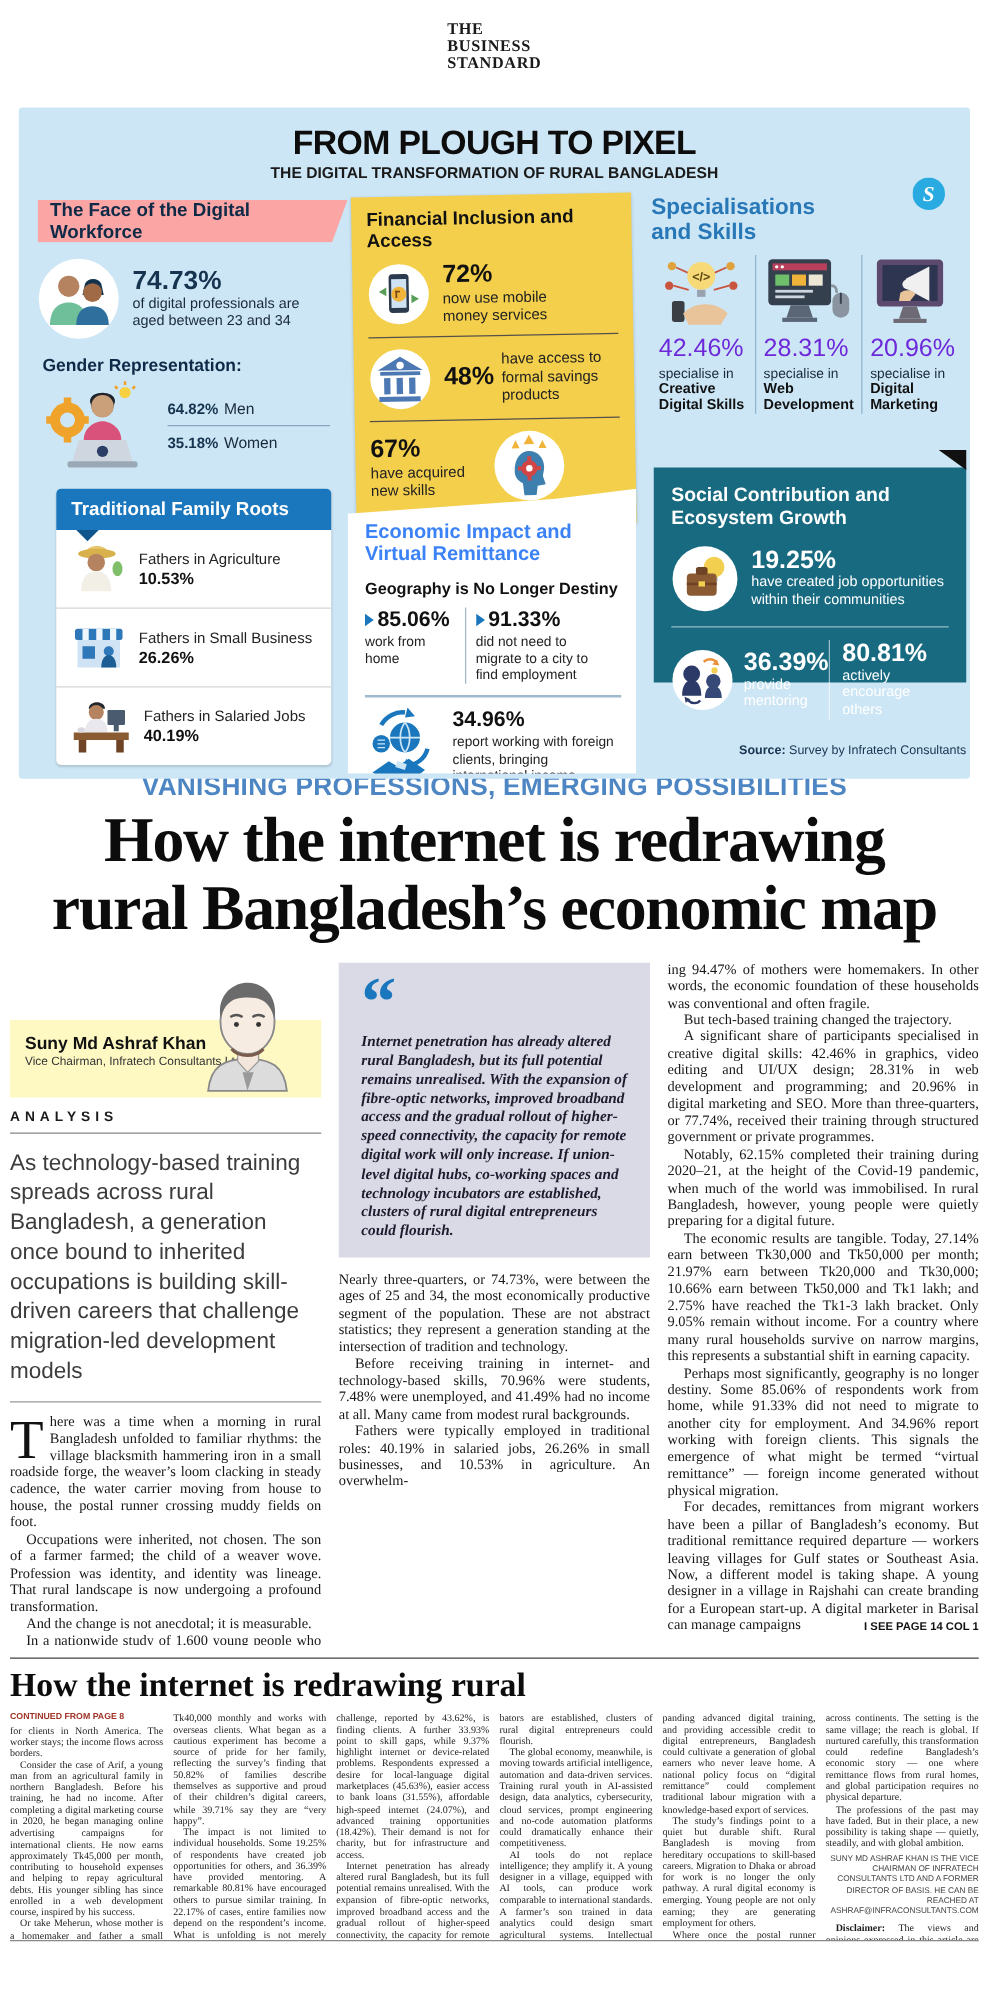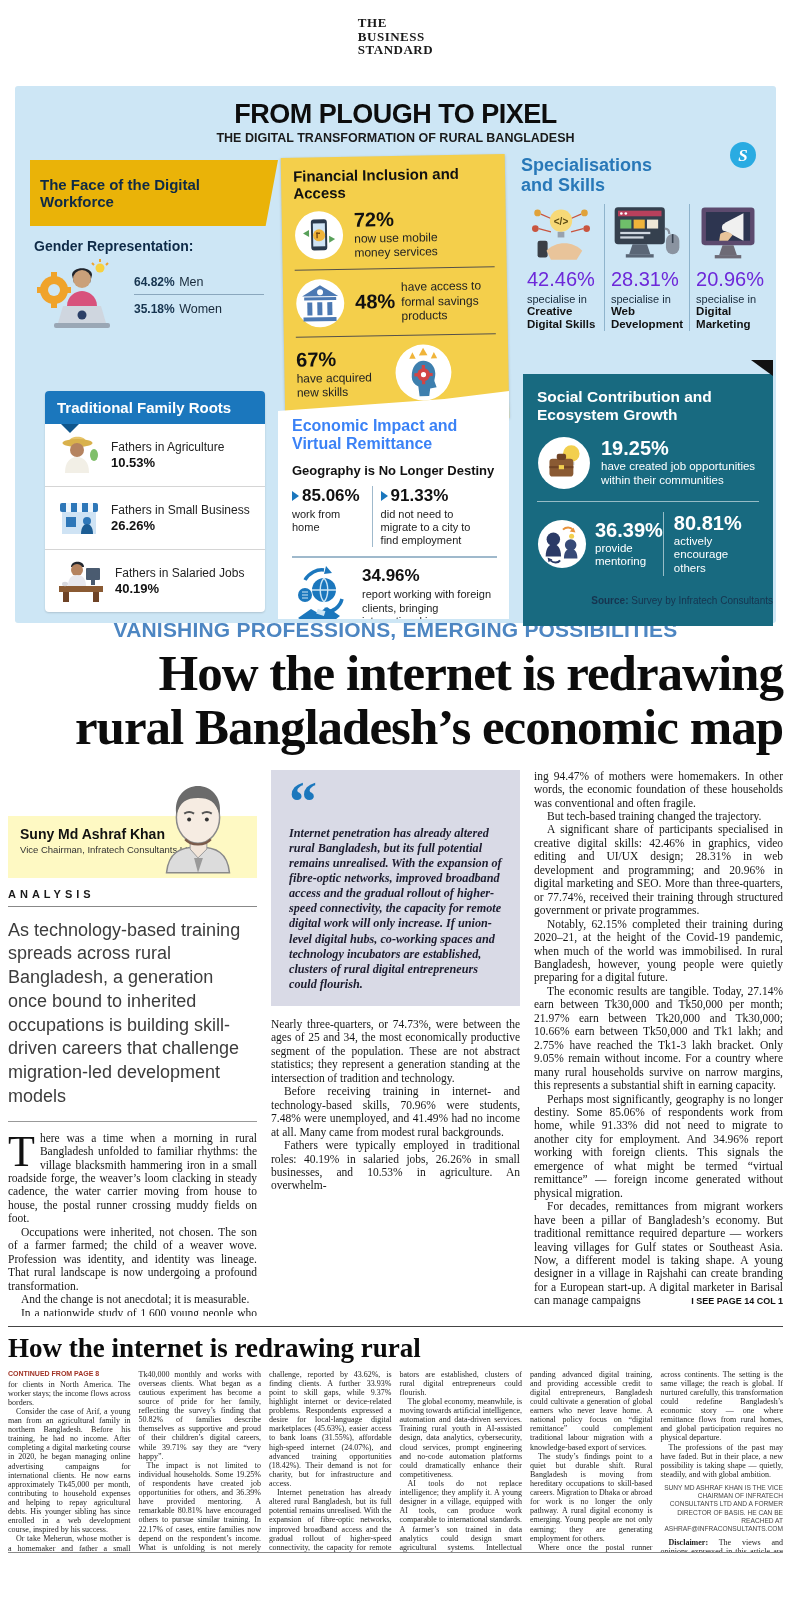--- a/index.html
+++ b/index.html
@@ -12,21 +12,21 @@
   
   .info{position:absolute;left:15px;top:86px;width:761px;height:537px;background:#cde6f5;border-radius:3px;}
   .info *{box-sizing:border-box;}
   .info-title{position:absolute;top:13px;left:0;width:100%;text-align:center;font-size:27px;
        font-weight:800;letter-spacing:-.5px;color:#0d0d0d;}
   .info-sub{position:absolute;top:45px;left:0;width:100%;text-align:center;font-size:12.5px;font-weight:bold;color:#1a1a1a;}
   .tbs-logo{position:absolute;right:20px;top:56px;width:26px;height:26px;}
   .panel-h{font-weight:bold;font-size:15px;color:#0e2a47;}
   
   .workforce{position:absolute;left:15px;top:74px;width:248px;}
-  .ribbon{background:#eab308;padding:16px 10px;clip-path:polygon(0 0,100% 0,95% 100%,0 100%);}
+  .ribbon{background:#fca5a5;padding:0 10px;clip-path:polygon(0 0,100% 0,95% 100%,0 100%);}
   .wf-row{display:flex;align-items:center;gap:10px;margin-top:12px;}
   .bignum{font-size:21px;font-weight:bold;color:#16344f;}
   .smalllab{font-size:11.5px;color:#17293a;line-height:1.2;}
   .gender-h{font-size:14px;font-weight:bold;color:#0e2a47;margin:12px 0 2px 4px;}
   .gender-row{display:flex;align-items:center;gap:8px;}
   .gstat{font-size:12px;font-weight:bold;color:#16344f;}
   .gunit{font-size:12.5px;font-weight:normal;color:#17293a;}
   .gdivider{border-bottom:1px solid #8aa7bd;margin:4px 0;width:130px;}
   
   .family{position:absolute;left:30px;top:305px;width:220px;background:#fff;border-radius:4px;
@@ -63,36 +63,36 @@
   
   .specs{position:absolute;left:506px;top:70px;width:252px;}
   .specs-h{font-size:18px;font-weight:bold;color:#2878b8;line-height:1.1;width:150px;}
   .specs-grid{display:flex;margin-top:8px;}
   .spec-col{flex:1;padding:0 6px;}
   .spec-col + .spec-col{border-left:1px solid #8fb4cc;}
   .spec-num{font-size:20px;font-weight:normal;color:#6d28d9;margin-top:6px;}
   .spec-pre{font-size:11px;color:#17293a;margin-top:2px;}
   .spec-lab{font-size:11.5px;font-weight:bold;color:#111;line-height:1.15;}
   
-  .social{position:absolute;left:508px;top:288px;width:250px;height:252px;background:#186a80;
+  .social{position:absolute;left:508px;top:288px;width:250px;height:172px;background:#186a80;
        padding:14px 14px 10px;color:#fff;}
   .social .corner{position:absolute;top:0;right:0;width:0;height:0;
        border-left:22px solid transparent;border-top:16px solid #111;transform:translateY(-14px);}
   .soc-h{font-size:15.5px;font-weight:bold;line-height:1.15;}
   .soc-row{display:flex;gap:10px;align-items:center;margin-top:12px;}
   .soc-num{font-size:20px;font-weight:bold;}
   .soc-lab{font-size:11.5px;line-height:1.2;}
   .soc-div{border-top:1px solid rgba(255,255,255,.55);margin:11px 0 0;}
   .soc-cols{display:flex;margin-top:10px;align-items:center;}
   .soc-c1{flex:1.25;display:flex;gap:8px;align-items:center;}
   .soc-c2{flex:1;border-left:1px solid rgba(255,255,255,.55);padding-left:10px;}
   .source{position:absolute;left:508px;top:509px;width:250px;text-align:right;font-size:10px;color:#16344f;}
   
   .kicker{margin-top:24px;text-align:center;font-size:21px;font-weight:800;color:#4d86c2;letter-spacing:.2px;}
-  .headline{margin:6px 8px 0;text-align:right;font-family:"Liberation Serif",serif;font-weight:bold;
+  .headline{margin:6px 8px 0;text-align:center;font-family:"Liberation Serif",serif;font-weight:bold;
        font-size:51px;line-height:1.06;letter-spacing:-1px;color:#0c0c0c;}
   .cols{display:flex;gap:14px;margin:16px 8px 0;height:546px;overflow:hidden;}
   .col{flex:1;min-width:0;}
   .serifbody{font-family:"Liberation Serif",serif;font-size:11.5px;line-height:1.17;text-align:justify;color:#161616;}
   .serifbody p{margin:0;text-indent:13px;}
   .serifbody p.noindent{text-indent:0;}
   .byline-wrap{position:relative;height:108px;}
   .portrait{position:absolute;right:0;top:0;width:118px;height:104px;z-index:2;}
   .byline-box{position:absolute;left:0;bottom:0;width:100%;height:62px;background:#fef9c3;z-index:1;
        padding:10px 12px;box-sizing:border-box;}
@@ -138,20 +138,36 @@
   <div class="info-sub">THE DIGITAL TRANSFORMATION OF RURAL BANGLADESH</div>
   <span class="tbs-logo">
     <svg viewBox="0 0 26 26" width="26" height="26">
         <circle cx="13" cy="13" r="13" fill="#29abe2"></circle>
     <text x="13" y="19" text-anchor="middle" font-size="17" font-family="Liberation Serif,serif" font-style="italic" font-weight="bold" fill="#fff">S</text>
       </svg>
   </span>
 
   <div class="workforce">
     <div class="ribbon panel-h">The Face of the Digital Workforce</div>
+    <div class="wf-row">
+      <span>
+        <svg width="66" height="66" viewBox="0 0 66 66">
+          <circle cx="33" cy="33" r="32" fill="#fff"></circle>
+          <circle cx="25" cy="23" r="8.5" fill="#b5835f"></circle>
+          <path d="M10 54c0-13 7-18 15-18s15 5 15 18z" fill="#6fbf9a"></path>
+          <path d="M38 21c2-5 11-5 13 0l2 9H36z" fill="#13334d"></path>
+          <circle cx="44" cy="28" r="7.5" fill="#a06a46"></circle>
+          <path d="M31 54c0-11 6-15 13-15s13 4 13 15z" fill="#2e6f9e"></path>
+        </svg>
+      </span>
+      <div>
+        <div class="bignum">74.73%</div>
+        <div class="smalllab" style="width:150px">of digital professionals are aged between 23 and 34</div>
+      </div>
+    </div>
     <div class="gender-h">Gender Representation:</div>
     <div class="gender-row">
       <span>
         <svg width="96" height="76" viewBox="0 0 96 76">
           <circle cx="24" cy="34" r="14" fill="#f0a32a"></circle>
           <rect x="21" y="16" width="6" height="7" fill="#f0a32a"></rect>
             <rect x="21" y="45" width="6" height="7" fill="#f0a32a"></rect>
           <rect x="7" y="31" width="7" height="6" fill="#f0a32a"></rect>
             <rect x="34" y="31" width="7" height="6" fill="#f0a32a"></rect>
           <circle cx="24" cy="34" r="6" fill="#cde6f5"></circle>

